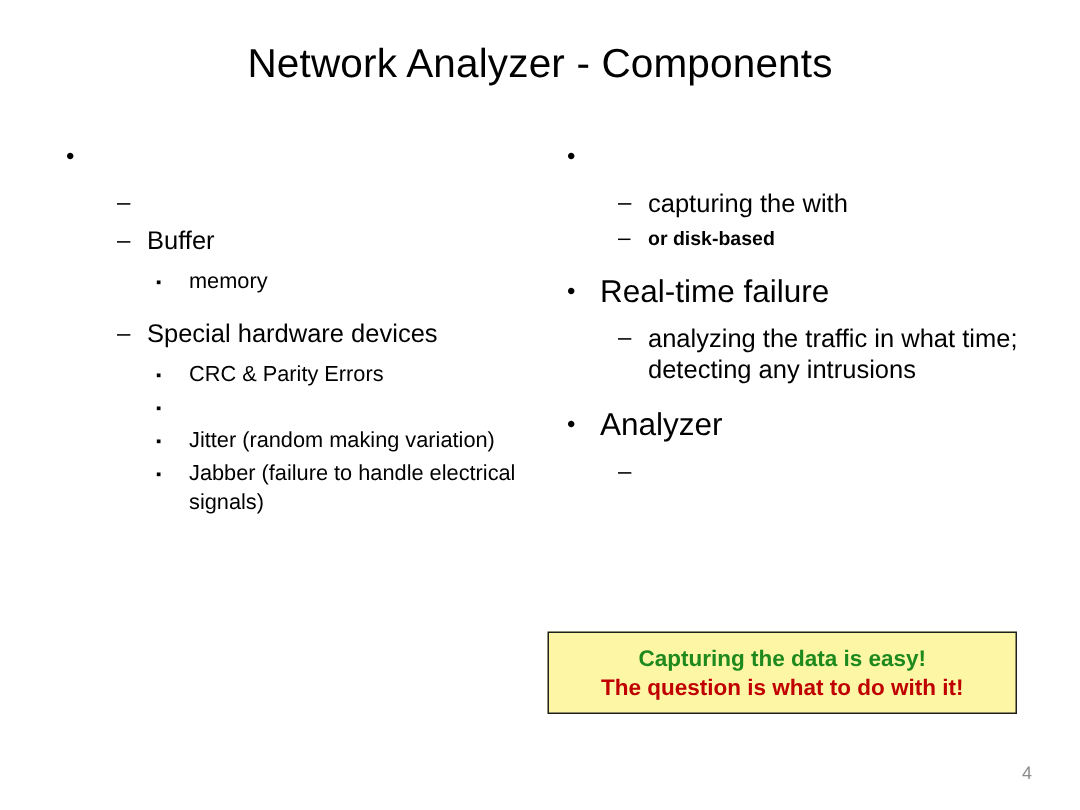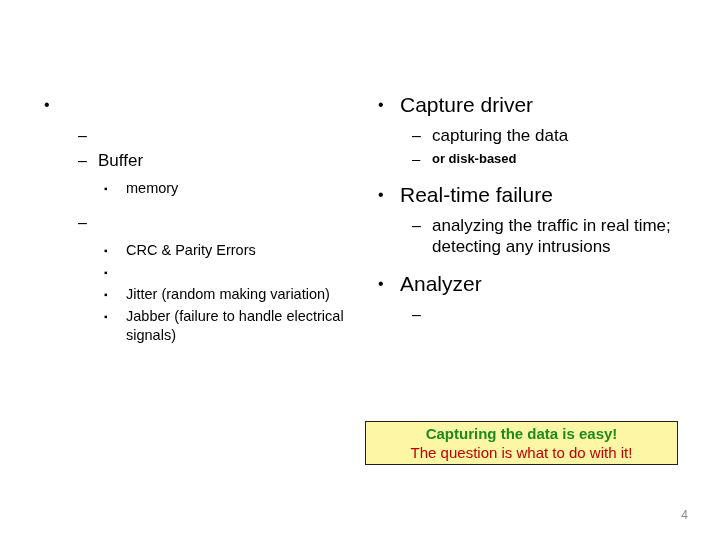--- a/index.html
+++ b/index.html
@@ -112,60 +112,61 @@
   
   .gap-top-sm { margin-top: 8px; }
   .gap-top-md { margin-top: 14px; }
 
   
   #callout-box {
     position: absolute;
     left: 365px;
     top: 421px;
     width: 313px;
-    height: 44px;
+    height: 55px;
     box-sizing: border-box;
     background: #FCF6A5;
     border: 1.5px solid #20201c;
     display: flex;
     flex-direction: column;
     align-items: center;
     justify-content: center;
     text-align: center;
   }
   #callout-line-1 {
     font-size: 15px;
     line-height: 19px;
     font-weight: 700;
     color: #1E8A1E;
     white-space: nowrap;
   }
   #callout-line-2 {
     font-size: 15px;
     line-height: 19px;
-    font-weight: 400;
+    font-weight: 700;
     color: #C00000;
     white-space: nowrap;
   }
 
   
   #slide-number {
     position: absolute;
     right: 32px;
     bottom: 18px;
     font-size: 12px;
     line-height: 14px;
     color: #8d8d8d;
   }
 </style>
 </head>
 <body>
 
 <div id="slide">
 
+  <div id="slide-title">Network Analyzer - Components</div>
 
   <div class="column" id="left-column">
 
     <div class="bullet-row lvl1">
       <span class="bullet-mark">•</span>
     </div>
 
     <div class="bullet-row lvl2 gap-top-sm">
       <span class="bullet-mark">–</span>
     </div>
@@ -175,20 +176,21 @@
       <span class="bullet-text">Buffer</span>
     </div>
 
     <div class="bullet-row lvl3 gap-top-sm">
       <span class="bullet-mark">▪</span>
       <span class="bullet-text">memory</span>
     </div>
 
     <div class="bullet-row lvl2 gap-top-md">
       <span class="bullet-mark">–</span>
+      <span class="bullet-text">Special hardware devices</span>
     </div>
 
     <div class="bullet-row lvl3 gap-top-sm">
       <span class="bullet-mark">▪</span>
       <span class="bullet-text">CRC &amp; Parity Errors</span>
     </div>
 
     <div class="bullet-row lvl3">
       <span class="bullet-mark">▪</span>
     </div>
@@ -202,41 +204,40 @@
       <span class="bullet-mark">▪</span>
       <span class="bullet-text">Jabber (failure to handle electrical signals)</span>
     </div>
 
   </div>
 
   <div class="column" id="right-column">
 
     <div class="bullet-row lvl1">
       <span class="bullet-mark">•</span>
-      <span class="bullet-text">Capture driver</span>
-    </div>
-
-    <div class="bullet-row lvl2 gap-top-sm">
-      <span class="bullet-mark">–</span>
-      <span class="bullet-text">capturing the data</span>
+    </div>
+
+    <div class="bullet-row lvl2 gap-top-sm">
+      <span class="bullet-mark">–</span>
+      <span class="bullet-text">capturing the with</span>
     </div>
 
     <div class="bullet-row lvl2 small">
       <span class="bullet-mark">–</span>
       <span class="bullet-text">or disk-based</span>
     </div>
 
     <div class="bullet-row lvl1 gap-top-md">
       <span class="bullet-mark">•</span>
       <span class="bullet-text">Real-time failure</span>
     </div>
 
     <div class="bullet-row lvl2 gap-top-sm">
       <span class="bullet-mark">–</span>
-      <span class="bullet-text">analyzing the traffic in real time; detecting any intrusions</span>
+      <span class="bullet-text">analyzing the traffic in what time; detecting any intrusions</span>
     </div>
 
     <div class="bullet-row lvl1 gap-top-md">
       <span class="bullet-mark">•</span>
       <span class="bullet-text">Analyzer</span>
     </div>
 
     <div class="bullet-row lvl2 gap-top-sm">
       <span class="bullet-mark">–</span>
     </div>

